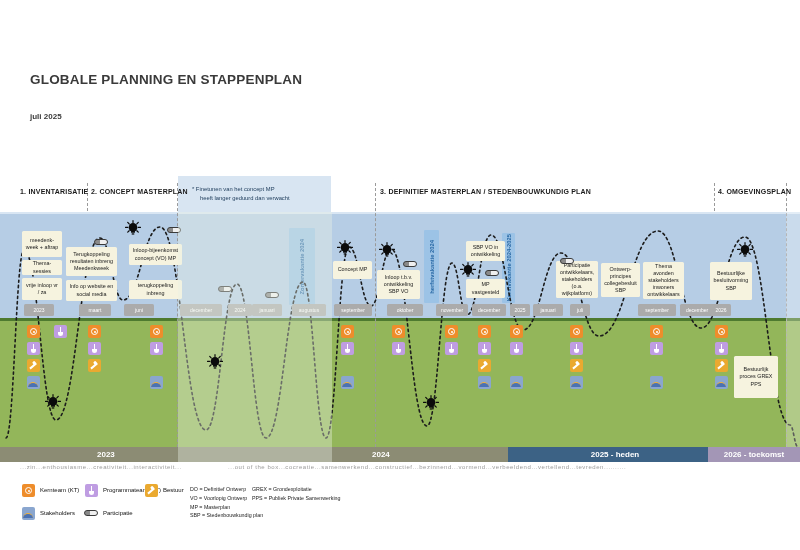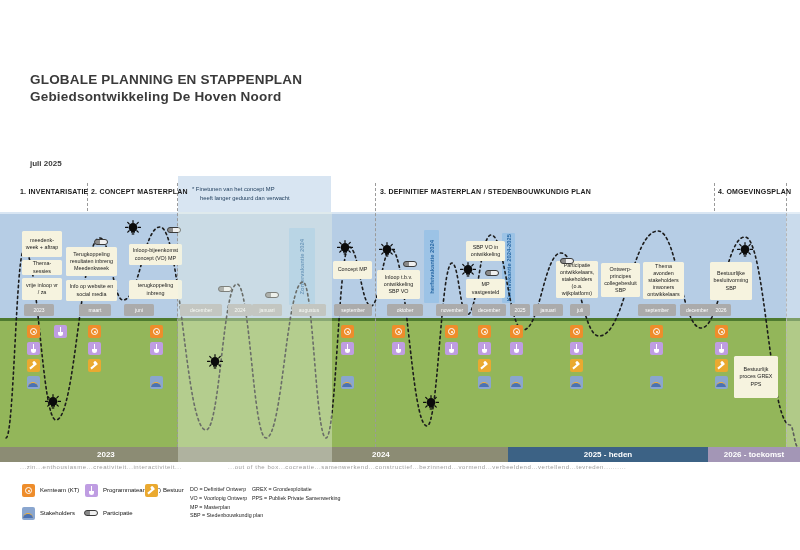--- a/index.html
+++ b/index.html
@@ -16,21 +16,21 @@
   .yb-purple{background:#a396b6;}
   .ylabel{position:absolute;top:450px;font-size:8px;font-weight:bold;color:#fff;z-index:4;}
   .ylabel-c{font-size:8px;font-weight:bold;color:#fff;}
   .overlay-delay{position:absolute;left:178px;top:212px;width:154px;height:250px;
                  background:rgba(233,241,228,0.38);z-index:20;pointer-events:none;}
   .overlay-right{position:absolute;left:786px;top:212px;width:14px;height:235px;
                  background:rgba(255,255,255,0.28);z-index:20;pointer-events:none;}
   
   .title1,.title2{position:absolute;left:30px;font-size:13.5px;font-weight:bold;color:#3a3a3a;letter-spacing:0.2px;}
   .title1{top:72px;} .title2{top:89px;}
-  .date{position:absolute;left:30px;top:112px;font-size:8px;font-weight:bold;color:#3a3a3a;margin-top:47px;}
+  .date{position:absolute;left:30px;top:112px;font-size:8px;font-weight:bold;color:#3a3a3a;}
   
   .logo-zutphen{position:absolute;left:245px;top:56px;width:64px;z-index:2;text-align:center;}
   .zutphen-text{font-family:"DejaVu Serif",serif;font-size:13px;color:#3c6e9f;letter-spacing:0.5px;margin-top:-2px;}
   .logo-bh{position:absolute;left:316px;top:84px;width:110px;height:26px;z-index:2;}
   .bh-sq1{position:absolute;left:0;top:2px;width:14px;height:14px;background:#b5c733;transform:rotate(-8deg);border-radius:2px;}
   .bh-sq2{position:absolute;left:9px;top:6px;width:12px;height:12px;background:#c5d441;transform:rotate(9deg);border-radius:2px;}
   .bh-text{margin-left:28px;}
   .bh-name{font-size:9px;font-weight:bold;color:#27406e;}
   .bh-tag{font-size:4.5px;color:#e8821e;margin-top:1.5px;letter-spacing:0.3px;}
   
@@ -72,21 +72,20 @@
   .legend-label{position:absolute;font-size:6px;color:#111;z-index:6;white-space:nowrap;}
   .defs{position:absolute;z-index:6;}
   .defs div{font-size:5.3px;color:#222;margin-bottom:2.8px;white-space:nowrap;}
 </style>
 </head>
 <body>
 
 <div class="stage" id="stage">
 
   <div class="title1">GLOBALE PLANNING EN STAPPENPLAN</div>
-  <div class="title2">Gebiedsontwikkeling De Hoven Noord</div>
   <div class="date">juli 2025</div>
 
 
   <div class="phase" style="left:20px;">1. INVENTARISATIE</div>
   <div class="phase" style="left:91px;">2. CONCEPT MASTERPLAN</div>
   <div class="phase" style="left:380px;">3. DEFINITIEF MASTERPLAN / STEDENBOUWKUNDIG PLAN</div>
   <div class="phase" style="left:718px;">4. OMGEVINGSPLAN</div>
 
   <div class="note">
     <div>*   Finetunen van het concept MP</div>
@@ -102,21 +101,21 @@
   <div class="blue-band"></div>
   <div class="green-band"></div>
 
   <svg id="journey" width="800" height="550">
     <path id="journey-path" fill="none" stroke="#1c1c1c" stroke-width="1.6" stroke-dasharray="2.2 3.2" stroke-linecap="round" d="M 6 438 C 14.1 438, 15.9 250, 24 250 C 38.4 250, 41.6 420, 56 420 C 75.8 420, 80.2 238, 100 238 C 110.35 238, 112.65 300, 123 300 C 139.65 300, 143.35 227, 160 227 C 180.7 227, 185.3 430, 206 430 C 219.95 430, 223.05 284, 237 284 C 250.05 284, 252.95 438, 266 438 C 282.65 438, 286.35 282, 303 282 C 313.35 282, 315.65 438, 326 438 C 336.35 438, 338.65 247, 349 247 C 358.9 247, 361.1 306, 371 306 C 380 306, 382 249, 391 249 C 407.2 249, 410.8 426, 427 426 C 438.25 426, 440.75 263, 452 263 C 458.75 263, 460.25 315, 467 315 C 477.8 315, 480.2 235, 491 235 C 505.4 235, 508.6 330, 523 330 C 540.1 330, 543.9 253, 561 253 C 578.1 253, 581.9 336, 599 336 C 625.55 336, 631.45 231, 658 231 C 677.35 231, 681.65 328, 701 328 C 720.8 328, 725.2 237, 745 237 C 765.25 237, 769.75 425, 790 425 C 793.6 425, 794.4 447, 798 447"></path>
   </svg>
 
   <div class="yb yb-olive" style="left:0;width:508px;"></div>
   <span class="ylabel" style="left:97px;">2023</span>
   <span class="ylabel" style="left:372px;">2024</span>
-  <div class="yb yb-blue" style="left:508px;width:200px;">
+  <div class="yb yb-blue" style="left:508px;width:200px;padding-left:7px;">
     <span class="ylabel-c">2025 - heden</span>
   </div>
   <div class="yb yb-purple" style="left:708px;width:92px;">
     <span class="ylabel-c">2026 - toekomst</span>
   </div>
 
   <div class="overlay-delay"></div>
   <div class="overlay-right"></div>
 
   <span class="values" style="left:20px;">...zin...enthousiasme...creativiteit...interactiviteit...</span>

